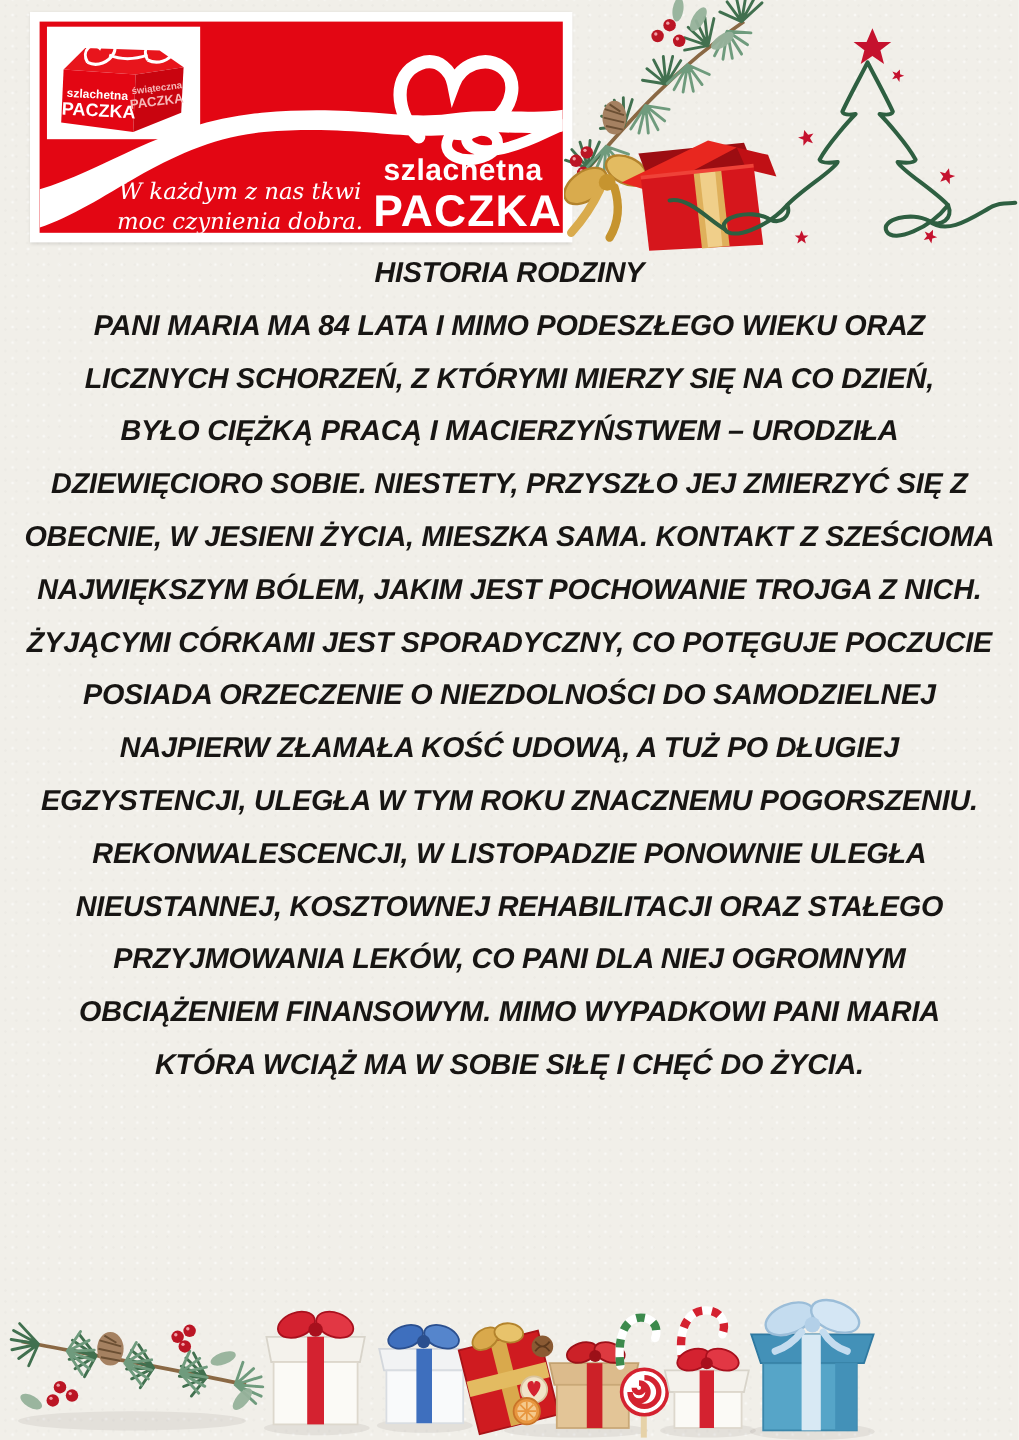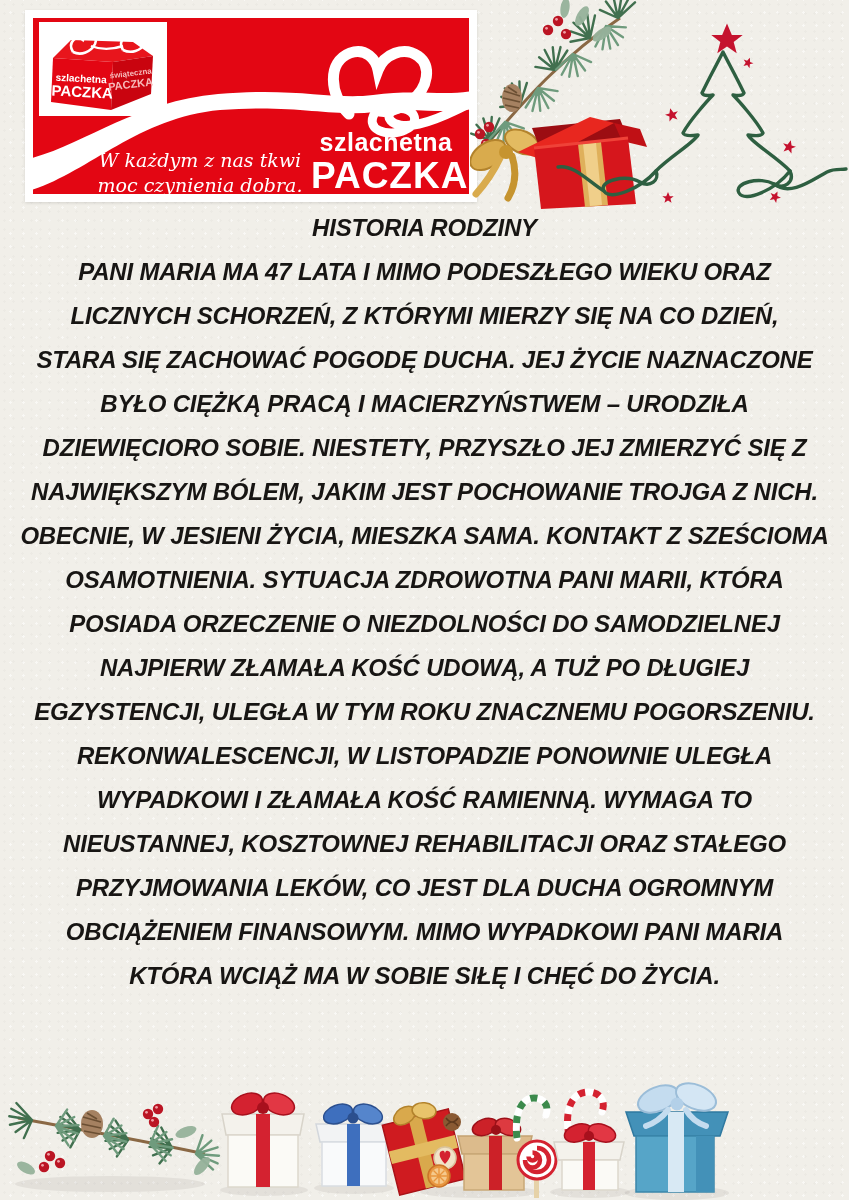--- a/index.html
+++ b/index.html
@@ -165,35 +165,33 @@
       <use href="#star" transform="translate(278,63) scale(0.55) rotate(20)"></use>
       <use href="#star" transform="translate(202,115) scale(0.7) rotate(-15)"></use>
       <use href="#star" transform="translate(319,147) scale(0.7) rotate(15)"></use>
       <use href="#star" transform="translate(198,198) scale(0.6)"></use>
       <use href="#star" transform="translate(305,197) scale(0.6) rotate(25)"></use>
     </g>
   </svg>
 
   <div class="story">
     <div class="line">HISTORIA RODZINY</div>
-    <div class="line">PANI MARIA MA 47 LATA I MIMO PODESZŁEGO WIEKU ORAZ</div>
+    <div class="line">PANI MARIA MA 84 LATA I MIMO PODESZŁEGO WIEKU ORAZ</div>
     <div class="line">LICZNYCH SCHORZEŃ, Z KTÓRYMI MIERZY SIĘ NA CO DZIEŃ,</div>
-    <div class="line">STARA SIĘ ZACHOWAĆ POGODĘ DUCHA. JEJ ŻYCIE NAZNACZONE</div>
     <div class="line">BYŁO CIĘŻKĄ PRACĄ I MACIERZYŃSTWEM – URODZIŁA</div>
     <div class="line">DZIEWIĘCIORO SOBIE. NIESTETY, PRZYSZŁO JEJ ZMIERZYĆ SIĘ Z</div>
+    <div class="line">OBECNIE, W JESIENI ŻYCIA, MIESZKA SAMA. KONTAKT Z SZEŚCIOMA</div>
     <div class="line">NAJWIĘKSZYM BÓLEM, JAKIM JEST POCHOWANIE TROJGA Z NICH.</div>
-    <div class="line">OBECNIE, W JESIENI ŻYCIA, MIESZKA SAMA. KONTAKT Z SZEŚCIOMA</div>
-    <div class="line">OSAMOTNIENIA. SYTUACJA ZDROWOTNA PANI MARII, KTÓRA</div>
+    <div class="line">ŻYJĄCYMI CÓRKAMI JEST SPORADYCZNY, CO POTĘGUJE POCZUCIE</div>
     <div class="line">POSIADA ORZECZENIE O NIEZDOLNOŚCI DO SAMODZIELNEJ</div>
     <div class="line">NAJPIERW ZŁAMAŁA KOŚĆ UDOWĄ, A TUŻ PO DŁUGIEJ</div>
     <div class="line">EGZYSTENCJI, ULEGŁA W TYM ROKU ZNACZNEMU POGORSZENIU.</div>
     <div class="line">REKONWALESCENCJI, W LISTOPADZIE PONOWNIE ULEGŁA</div>
-    <div class="line">WYPADKOWI I ZŁAMAŁA KOŚĆ RAMIENNĄ. WYMAGA TO</div>
     <div class="line">NIEUSTANNEJ, KOSZTOWNEJ REHABILITACJI ORAZ STAŁEGO</div>
-    <div class="line">PRZYJMOWANIA LEKÓW, CO JEST DLA DUCHA OGROMNYM</div>
+    <div class="line">PRZYJMOWANIA LEKÓW, CO PANI DLA NIEJ OGROMNYM</div>
     <div class="line">OBCIĄŻENIEM FINANSOWYM. MIMO WYPADKOWI PANI MARIA</div>
     <div class="line">KTÓRA WCIĄŻ MA W SOBIE SIŁĘ I CHĘĆ DO ŻYCIA.</div>
   </div>
 
   <svg class="deco-bottom" viewBox="0 0 849 120">
 
     <g fill="rgba(60,55,45,0.08)">
       <ellipse cx="110" cy="104" rx="95" ry="8"></ellipse>
       <ellipse cx="264" cy="110" rx="44" ry="6"></ellipse>
       <ellipse cx="354" cy="108" rx="40" ry="6"></ellipse>

